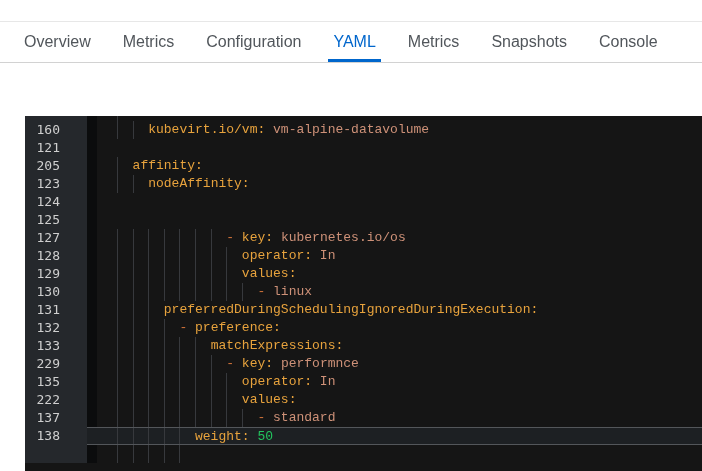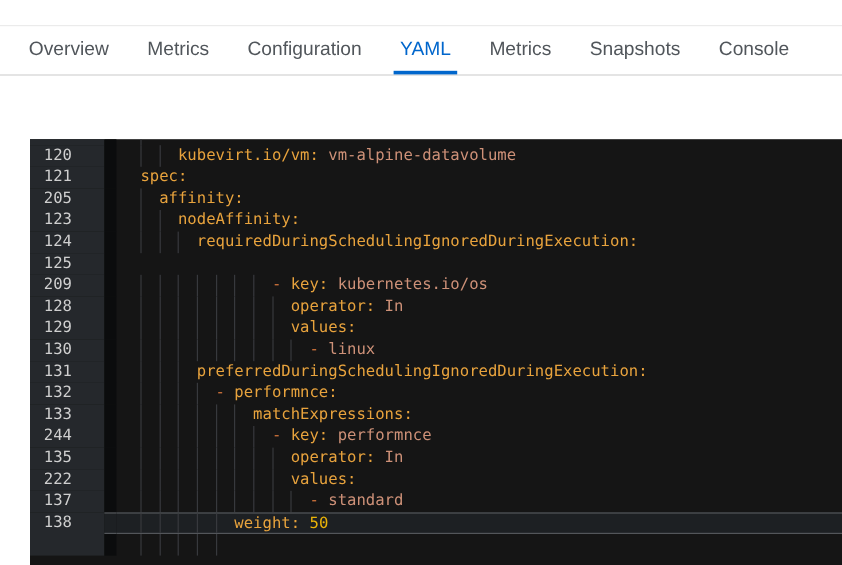--- a/index.html
+++ b/index.html
@@ -21,25 +21,25 @@
 
   
   .editor { position:absolute; left:25px; top:116px; width:677px; height:355px;
             background:#151515; overflow:hidden;
             font-family:"DejaVu Sans Mono", monospace; font-size:13px; line-height:18px; }
   .lines { position:absolute; left:0; top:-13px; right:0; }
   .row { display:flex; height:18px; }
   .num { flex:none; width:62px; background:#25282c; color:#cfcfcf;
          text-align:right; padding-right:27px; user-select:none; }
   .band { flex:none; width:10px; background:#0b0c0d; }
-  .code { flex:1; position:relative; white-space:pre; color:#d4d4d4; padding-left:20px; }
+  .code { flex:1; position:relative; white-space:pre; color:#d4d4d4; padding-left:20px;font-family:Liberation Mono, monospace; }
   .g { position:absolute; top:0; bottom:0; width:1px; background:#37393d; }
   .k { color:#e8a33d; }   
   .v { color:#ce9178; }   
-  .n { color:#eab308; }   
+  .n { color:#22c55e; }   
   .d { color:#d4753b; }   
   .p { color:#d4d4d4; }   
   .row.current .band,
   .row.current .code { background:#1d2023; border-top:1px solid #53565a; border-bottom:1px solid #53565a; }
 </style>
 </head>
 <body>
 
 <div class="top-rule"></div>
 
@@ -68,50 +68,48 @@
 </nav>
 
 <div class="editor">
   <div class="lines" id="editor-lines">
       <div class="row">
         <span class="num">119</span>
         <span class="band"></span>
         <span class="code"><i class="g" style="left: calc(0ch + 20px);"></i><span class="p">  </span><span class="k">labels:</span></span>
       </div>
       <div class="row">
-        <span class="num">120</span>
+        <span class="num">160</span>
         <span class="band"></span>
         <span class="code"><i class="g" style="left: calc(0ch + 20px);"></i><i class="g" style="left: calc(2ch + 20px);"></i><span class="p">    </span><span class="k">kubevirt.io/vm:</span><span class="p"> </span><span class="v">vm-alpine-datavolume</span></span>
       </div>
       <div class="row">
         <span class="num">121</span>
         <span class="band"></span>
-        <span class="code"><span class="k">spec:</span></span>
       </div>
       <div class="row">
         <span class="num">205</span>
         <span class="band"></span>
         <span class="code"><i class="g" style="left: calc(0ch + 20px);"></i><span class="p">  </span><span class="k">affinity:</span></span>
       </div>
       <div class="row">
         <span class="num">123</span>
         <span class="band"></span>
         <span class="code"><i class="g" style="left: calc(0ch + 20px);"></i><i class="g" style="left: calc(2ch + 20px);"></i><span class="p">    </span><span class="k">nodeAffinity:</span></span>
       </div>
       <div class="row">
         <span class="num">124</span>
         <span class="band"></span>
-        <span class="code"><i class="g" style="left: calc(0ch + 20px);"></i><i class="g" style="left: calc(2ch + 20px);"></i><i class="g" style="left: calc(4ch + 20px);"></i><span class="p">      </span><span class="k">requiredDuringSchedulingIgnoredDuringExecution:</span></span>
       </div>
       <div class="row">
         <span class="num">125</span>
         <span class="band"></span>
       </div>
       <div class="row">
-        <span class="num">209</span>
+        <span class="num">127</span>
         <span class="band"></span>
         <span class="code"><i class="g" style="left: calc(0ch + 20px);"></i><i class="g" style="left: calc(2ch + 20px);"></i><i class="g" style="left: calc(4ch + 20px);"></i><i class="g" style="left: calc(6ch + 20px);"></i><i class="g" style="left: calc(8ch + 20px);"></i><i class="g" style="left: calc(10ch + 20px);"></i><i class="g" style="left: calc(12ch + 20px);"></i><span class="p">              </span><span class="d">-</span><span class="p"> </span><span class="k">key:</span><span class="p"> </span><span class="v">kubernetes.io/os</span></span>
       </div>
       <div class="row">
         <span class="num">128</span>
         <span class="band"></span>
         <span class="code"><i class="g" style="left: calc(0ch + 20px);"></i><i class="g" style="left: calc(2ch + 20px);"></i><i class="g" style="left: calc(4ch + 20px);"></i><i class="g" style="left: calc(6ch + 20px);"></i><i class="g" style="left: calc(8ch + 20px);"></i><i class="g" style="left: calc(10ch + 20px);"></i><i class="g" style="left: calc(12ch + 20px);"></i><i class="g" style="left: calc(14ch + 20px);"></i><span class="p">                </span><span class="k">operator:</span><span class="p"> </span><span class="v">In</span></span>
       </div>
       <div class="row">
         <span class="num">129</span>
@@ -124,29 +122,29 @@
         <span class="code"><i class="g" style="left: calc(0ch + 20px);"></i><i class="g" style="left: calc(2ch + 20px);"></i><i class="g" style="left: calc(4ch + 20px);"></i><i class="g" style="left: calc(6ch + 20px);"></i><i class="g" style="left: calc(8ch + 20px);"></i><i class="g" style="left: calc(10ch + 20px);"></i><i class="g" style="left: calc(12ch + 20px);"></i><i class="g" style="left: calc(14ch + 20px);"></i><i class="g" style="left: calc(16ch + 20px);"></i><span class="p">                  </span><span class="d">-</span><span class="p"> </span><span class="v">linux</span></span>
       </div>
       <div class="row">
         <span class="num">131</span>
         <span class="band"></span>
         <span class="code"><i class="g" style="left: calc(0ch + 20px);"></i><i class="g" style="left: calc(2ch + 20px);"></i><i class="g" style="left: calc(4ch + 20px);"></i><span class="p">      </span><span class="k">preferredDuringSchedulingIgnoredDuringExecution:</span></span>
       </div>
       <div class="row">
         <span class="num">132</span>
         <span class="band"></span>
-        <span class="code"><i class="g" style="left: calc(0ch + 20px);"></i><i class="g" style="left: calc(2ch + 20px);"></i><i class="g" style="left: calc(4ch + 20px);"></i><i class="g" style="left: calc(6ch + 20px);"></i><span class="p">        </span><span class="d">-</span><span class="p"> </span><span class="k">performnce:</span></span>
+        <span class="code"><i class="g" style="left: calc(0ch + 20px);"></i><i class="g" style="left: calc(2ch + 20px);"></i><i class="g" style="left: calc(4ch + 20px);"></i><i class="g" style="left: calc(6ch + 20px);"></i><span class="p">        </span><span class="d">-</span><span class="p"> </span><span class="k">preference:</span></span>
       </div>
       <div class="row">
         <span class="num">133</span>
         <span class="band"></span>
         <span class="code"><i class="g" style="left: calc(0ch + 20px);"></i><i class="g" style="left: calc(2ch + 20px);"></i><i class="g" style="left: calc(4ch + 20px);"></i><i class="g" style="left: calc(6ch + 20px);"></i><i class="g" style="left: calc(8ch + 20px);"></i><i class="g" style="left: calc(10ch + 20px);"></i><span class="p">            </span><span class="k">matchExpressions:</span></span>
       </div>
       <div class="row">
-        <span class="num">244</span>
+        <span class="num">229</span>
         <span class="band"></span>
         <span class="code"><i class="g" style="left: calc(0ch + 20px);"></i><i class="g" style="left: calc(2ch + 20px);"></i><i class="g" style="left: calc(4ch + 20px);"></i><i class="g" style="left: calc(6ch + 20px);"></i><i class="g" style="left: calc(8ch + 20px);"></i><i class="g" style="left: calc(10ch + 20px);"></i><i class="g" style="left: calc(12ch + 20px);"></i><span class="p">              </span><span class="d">-</span><span class="p"> </span><span class="k">key:</span><span class="p"> </span><span class="v">performnce</span></span>
       </div>
       <div class="row">
         <span class="num">135</span>
         <span class="band"></span>
         <span class="code"><i class="g" style="left: calc(0ch + 20px);"></i><i class="g" style="left: calc(2ch + 20px);"></i><i class="g" style="left: calc(4ch + 20px);"></i><i class="g" style="left: calc(6ch + 20px);"></i><i class="g" style="left: calc(8ch + 20px);"></i><i class="g" style="left: calc(10ch + 20px);"></i><i class="g" style="left: calc(12ch + 20px);"></i><i class="g" style="left: calc(14ch + 20px);"></i><span class="p">                </span><span class="k">operator:</span><span class="p"> </span><span class="v">In</span></span>
       </div>
       <div class="row">
         <span class="num">222</span>

